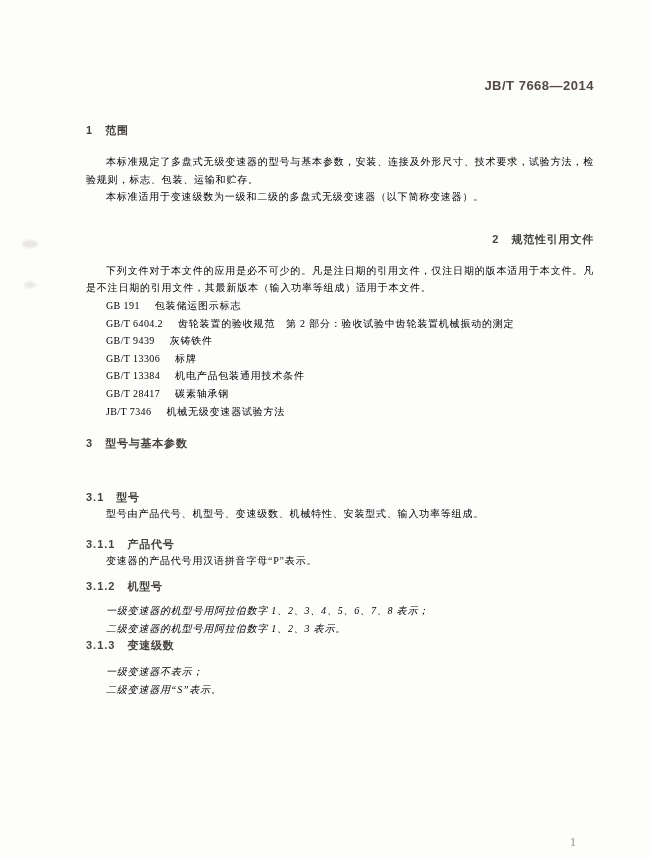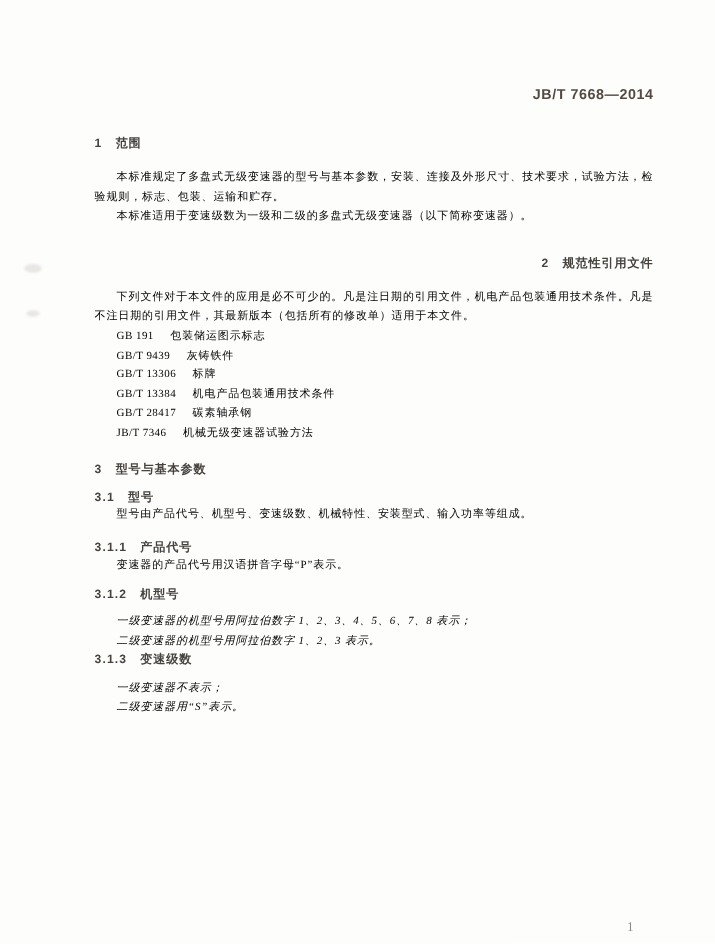--- a/index.html
+++ b/index.html
@@ -75,21 +75,21 @@
   .indent-line {
     padding-left: 2em;
     line-height: 17.9px;
     font-style: italic;
   }
   .gap8  { margin-top: 8px; }
   .gap10 { margin-top: 10px; }
   .gap12 { margin-top: 0; }
   .gap14 { margin-top: 14px; }
   .gap16 { margin-top: 16px; }
-  .gap22 { margin-top: 10px; }
+  .gap22 { margin-top: 39px; }
   .gap26 { margin-top: 26px; text-align: right; }
   .page-number {
     position: absolute;
     right: 74px;
     bottom: 8px;
     font-size: 12px;
     color: #8d8b88;
   }
 </style>
 </head>
@@ -104,24 +104,27 @@
 
   <div class="sec-heading h-l1">
     <span class="num">1</span><span>范围</span>
   </div>
   <div class="body-text para">本标准规定了多盘式无级变速器的型号与基本参数，安装、连接及外形尺寸、技术要求，试验方法，检验规则，标志、包装、运输和贮存。</div>
   <div class="body-text para follow">本标准适用于变速级数为一级和二级的多盘式无级变速器（以下简称变速器）。</div>
 
   <div class="sec-heading gap26">
     <span class="num">2</span><span>规范性引用文件</span>
   </div>
-  <div class="body-text para">下列文件对于本文件的应用是必不可少的。凡是注日期的引用文件，机电产品包装通用技术条件。凡是不注日期的引用文件，其最新版本（包括所有的修改单）适用于本文件。</div>
+  <div class="body-text para">下列文件对于本文件的应用是必不可少的。凡是注日期的引用文件，仅注日期的版本适用于本文件。凡是不注日期的引用文件，其最新版本（输入功率等组成）适用于本文件。</div>
   <div class="body-text ref-list">
     <div class="ref-item">
       <span class="ref-code">GB 191</span><span>包装储运图示标志</span>
+    </div>
+    <div class="ref-item">
+      <span class="ref-code">GB/T 6404.2</span><span>齿轮装置的验收规范　第 2 部分：验收试验中齿轮装置机械振动的测定</span>
     </div>
     <div class="ref-item">
       <span class="ref-code">GB/T 9439</span><span>灰铸铁件</span>
     </div>
     <div class="ref-item">
       <span class="ref-code">GB/T 13306</span><span>标牌</span>
     </div>
     <div class="ref-item">
       <span class="ref-code">GB/T 13384</span><span>机电产品包装通用技术条件</span>
     </div>

